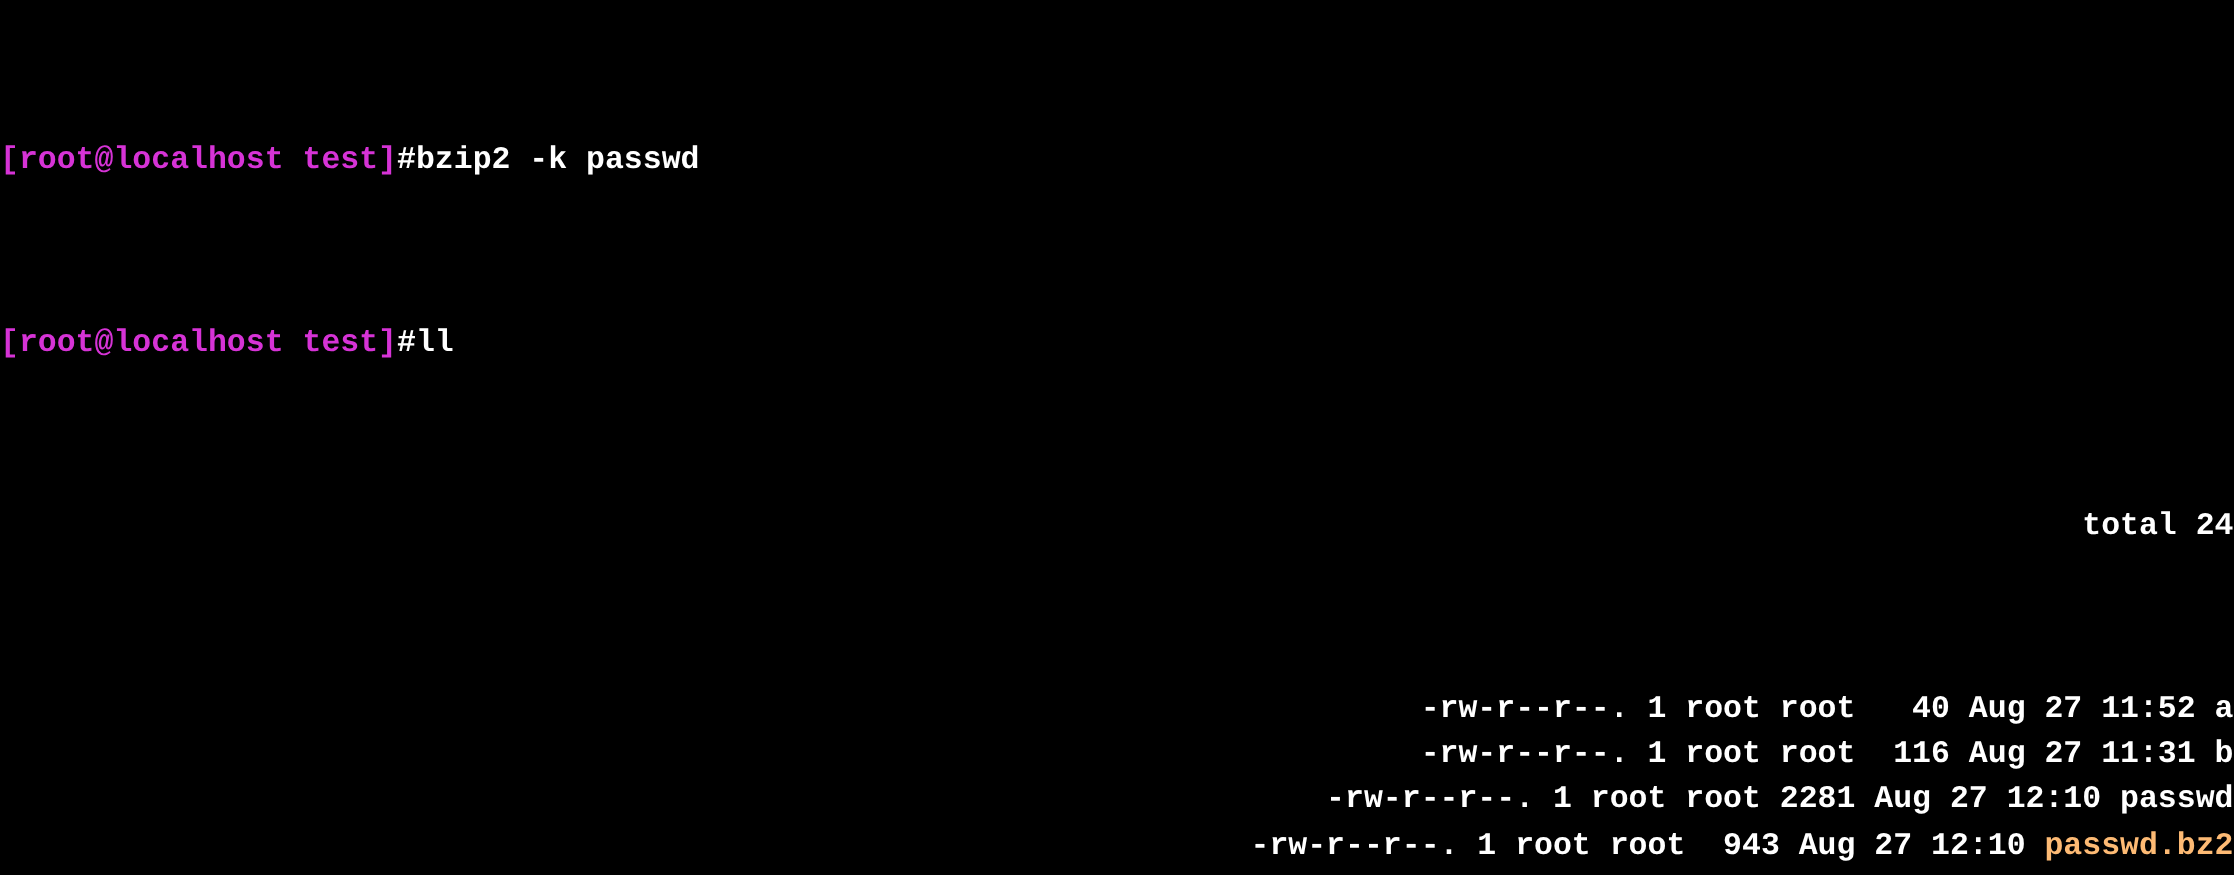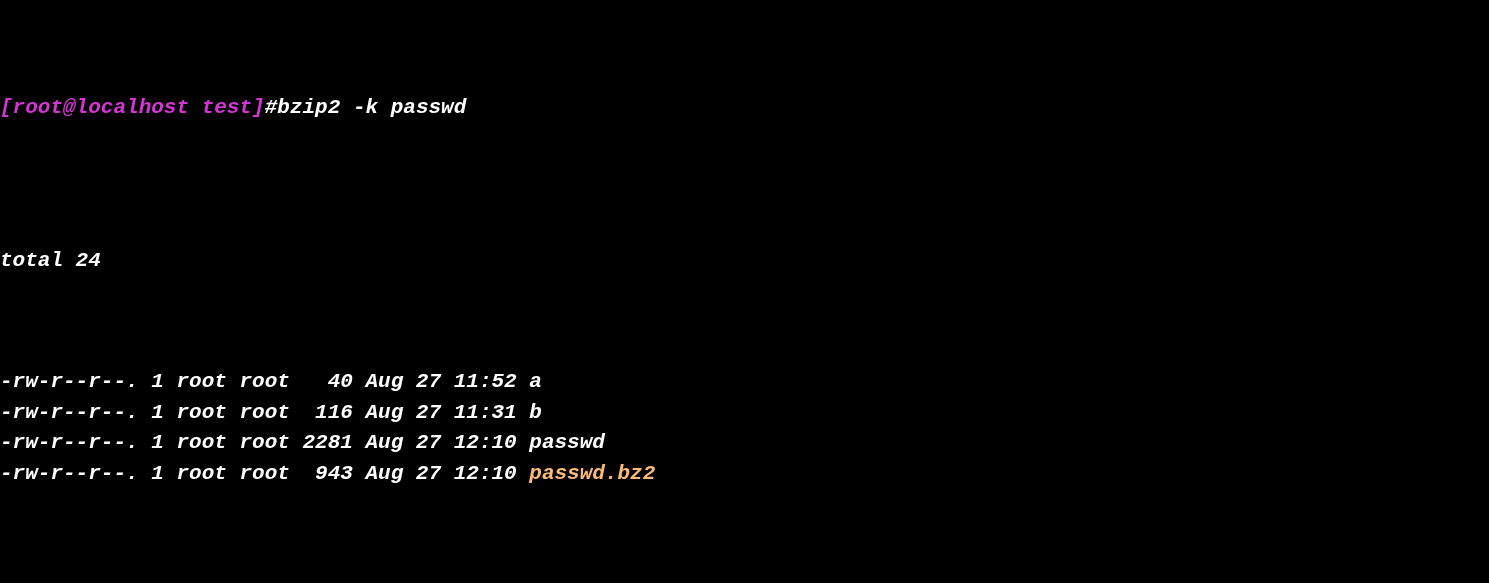--- a/index.html
+++ b/index.html
@@ -17,51 +17,52 @@
       width: 1489px;
       height: 583px;
       overflow: hidden;
       font-weight: bold;
     }
     .terminal {
       white-space: pre;
     }
     .line {
       display: block;
-      font-style: italic;
     }
     .prompt-bracket {
       color: #d633d6;
     }
     .prompt-user {
       color: #d633d6;
     }
     .prompt-path {
       color: #d633d6;
     }
     .prompt-hash {
       color: #ffffff;
     }
     .command {
       color: #ffffff;
     }
     .output {
       color: #ffffff;
+      text-align: right;
     }
     .file-highlight {
       color: #fdba74;
     }
   </style>
 </head>
 <body>
 
 <div class="terminal">
 
   <div class="line"><span class="prompt-bracket">[</span><span class="prompt-user">root@localhost</span><span class="prompt-path"> test</span><span class="prompt-bracket">]</span><span class="prompt-hash">#</span><span class="command">bzip2 -k passwd</span></div>
 
+  <div class="line"><span class="prompt-bracket">[</span><span class="prompt-user">root@localhost</span><span class="prompt-path"> test</span><span class="prompt-bracket">]</span><span class="prompt-hash">#</span><span class="command">ll</span></div>
 
   <div class="line output">total 24</div>
 
   <div id="listing1-container"><div class="line output"><span>-rw-r--r--. 1 root root   40 Aug 27 11:52 </span><span>a</span></div><div class="line output"><span>-rw-r--r--. 1 root root  116 Aug 27 11:31 </span><span>b</span></div><div class="line output"><span>-rw-r--r--. 1 root root 2281 Aug 27 12:10 </span><span>passwd</span></div><div class="line output"><span>-rw-r--r--. 1 root root  943 Aug 27 12:10 </span><span class="file-highlight">passwd.bz2</span></div><div class="line output"></div></div>
 
   
 
   
 
   

